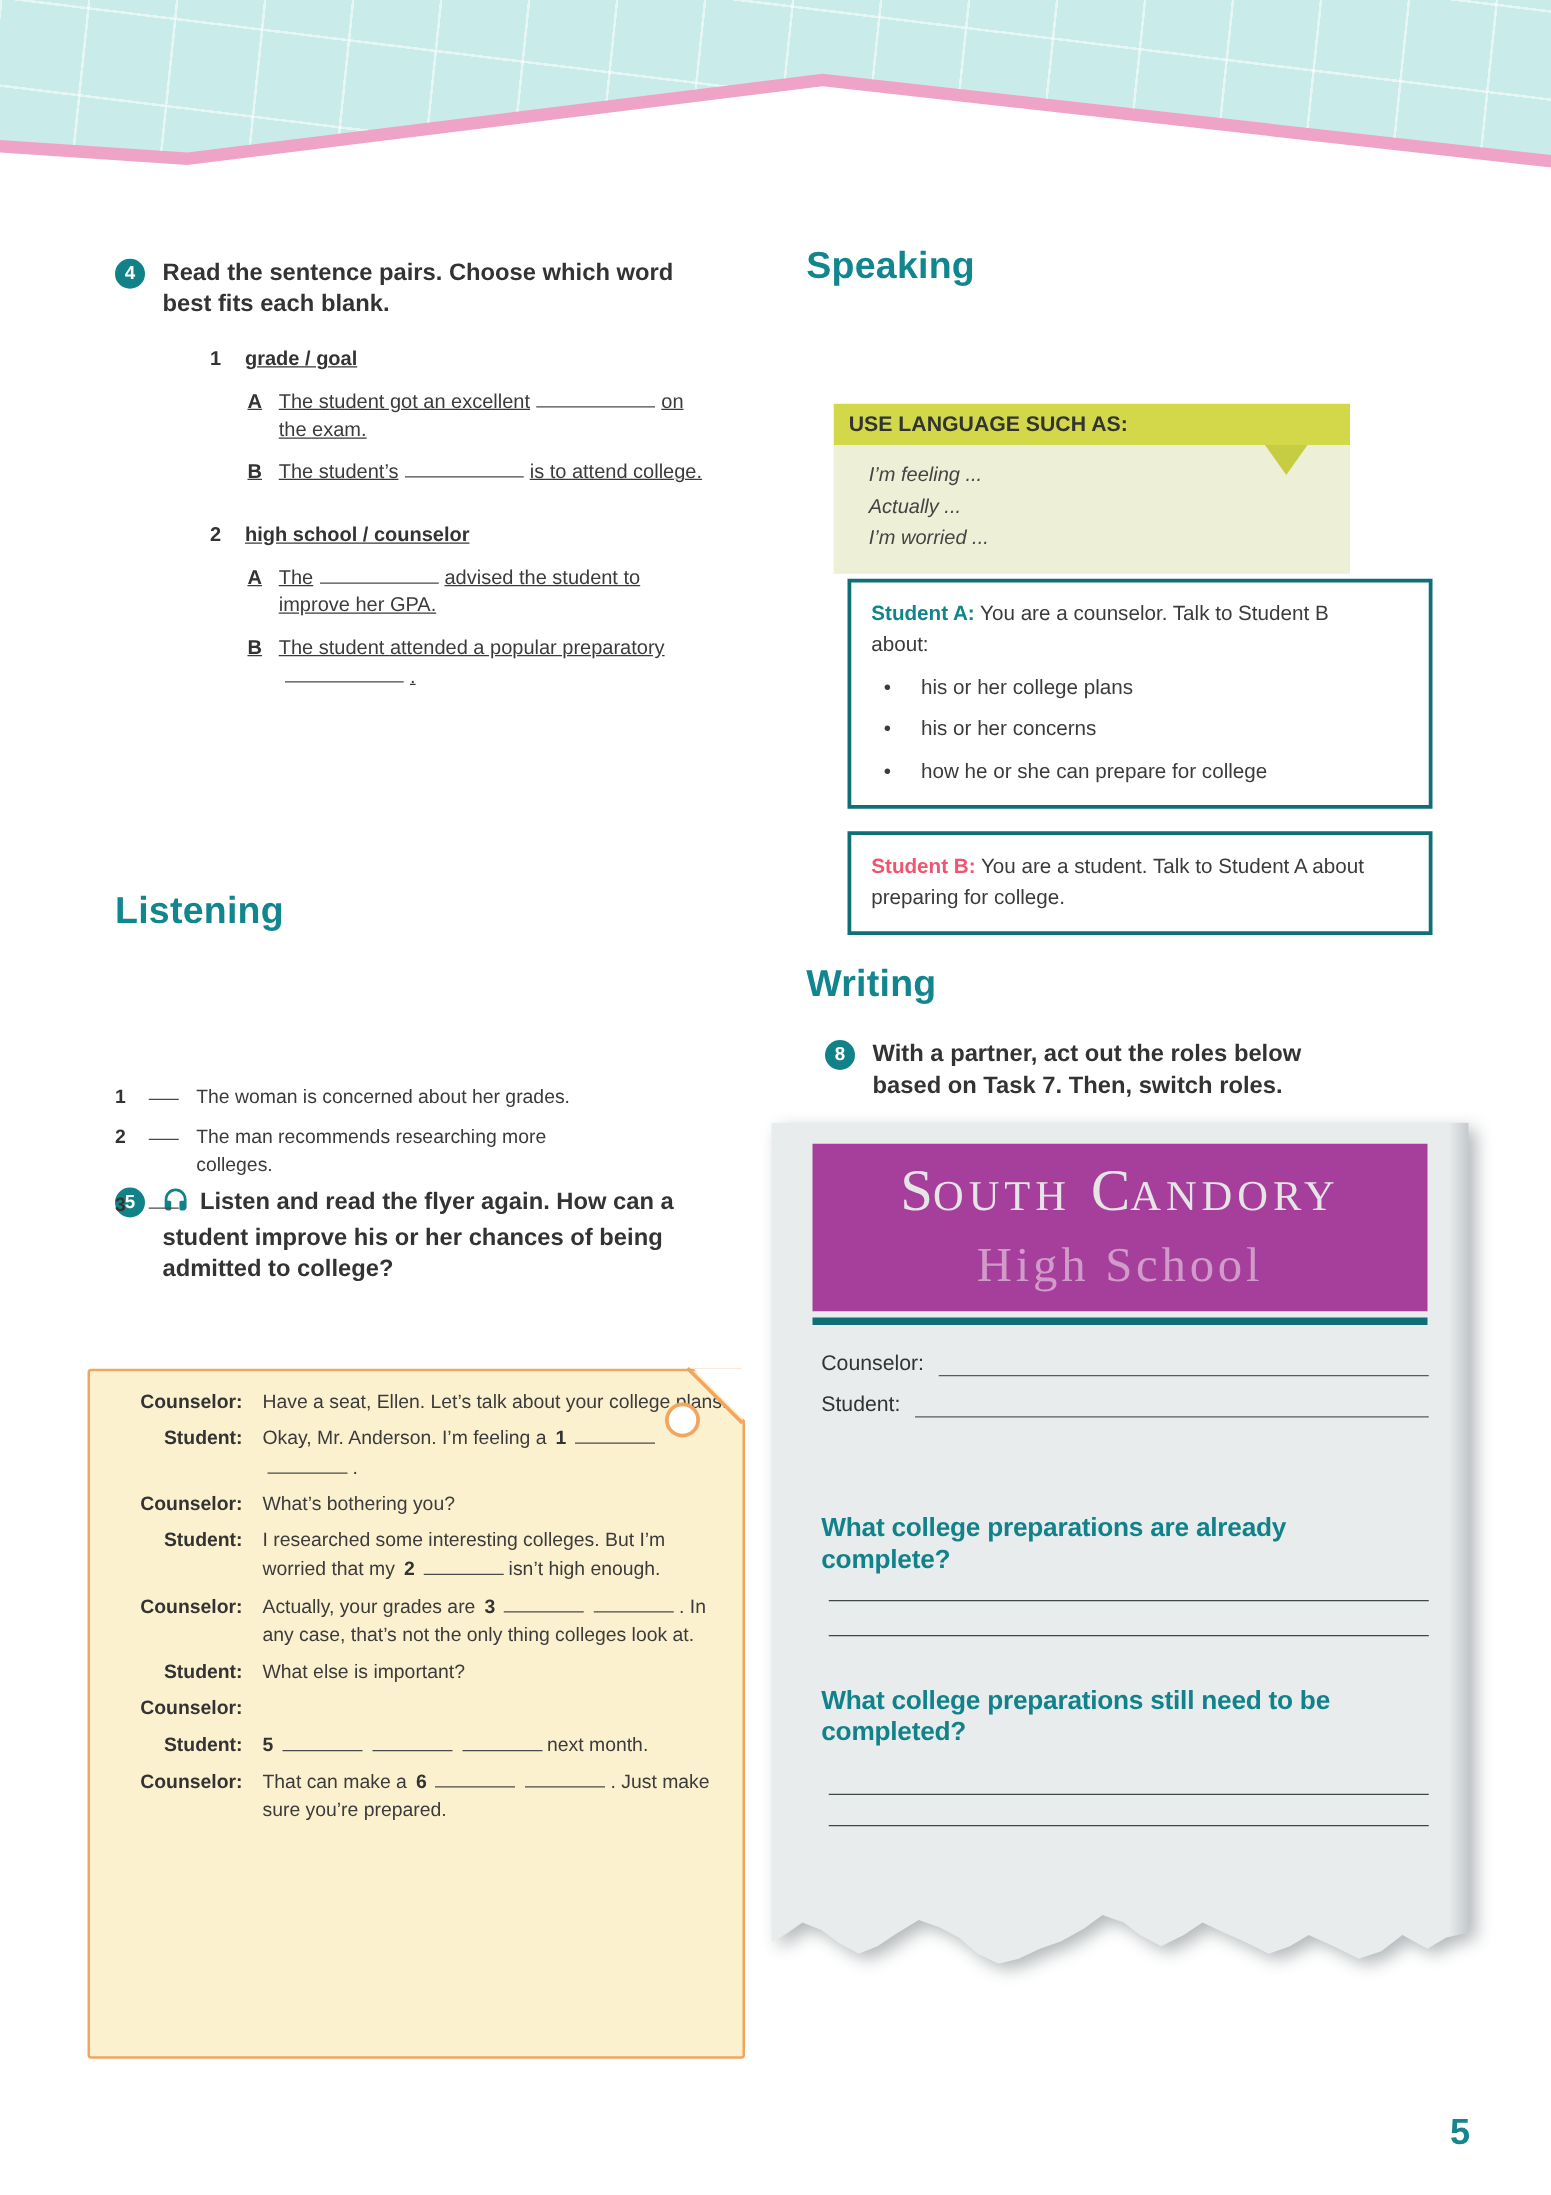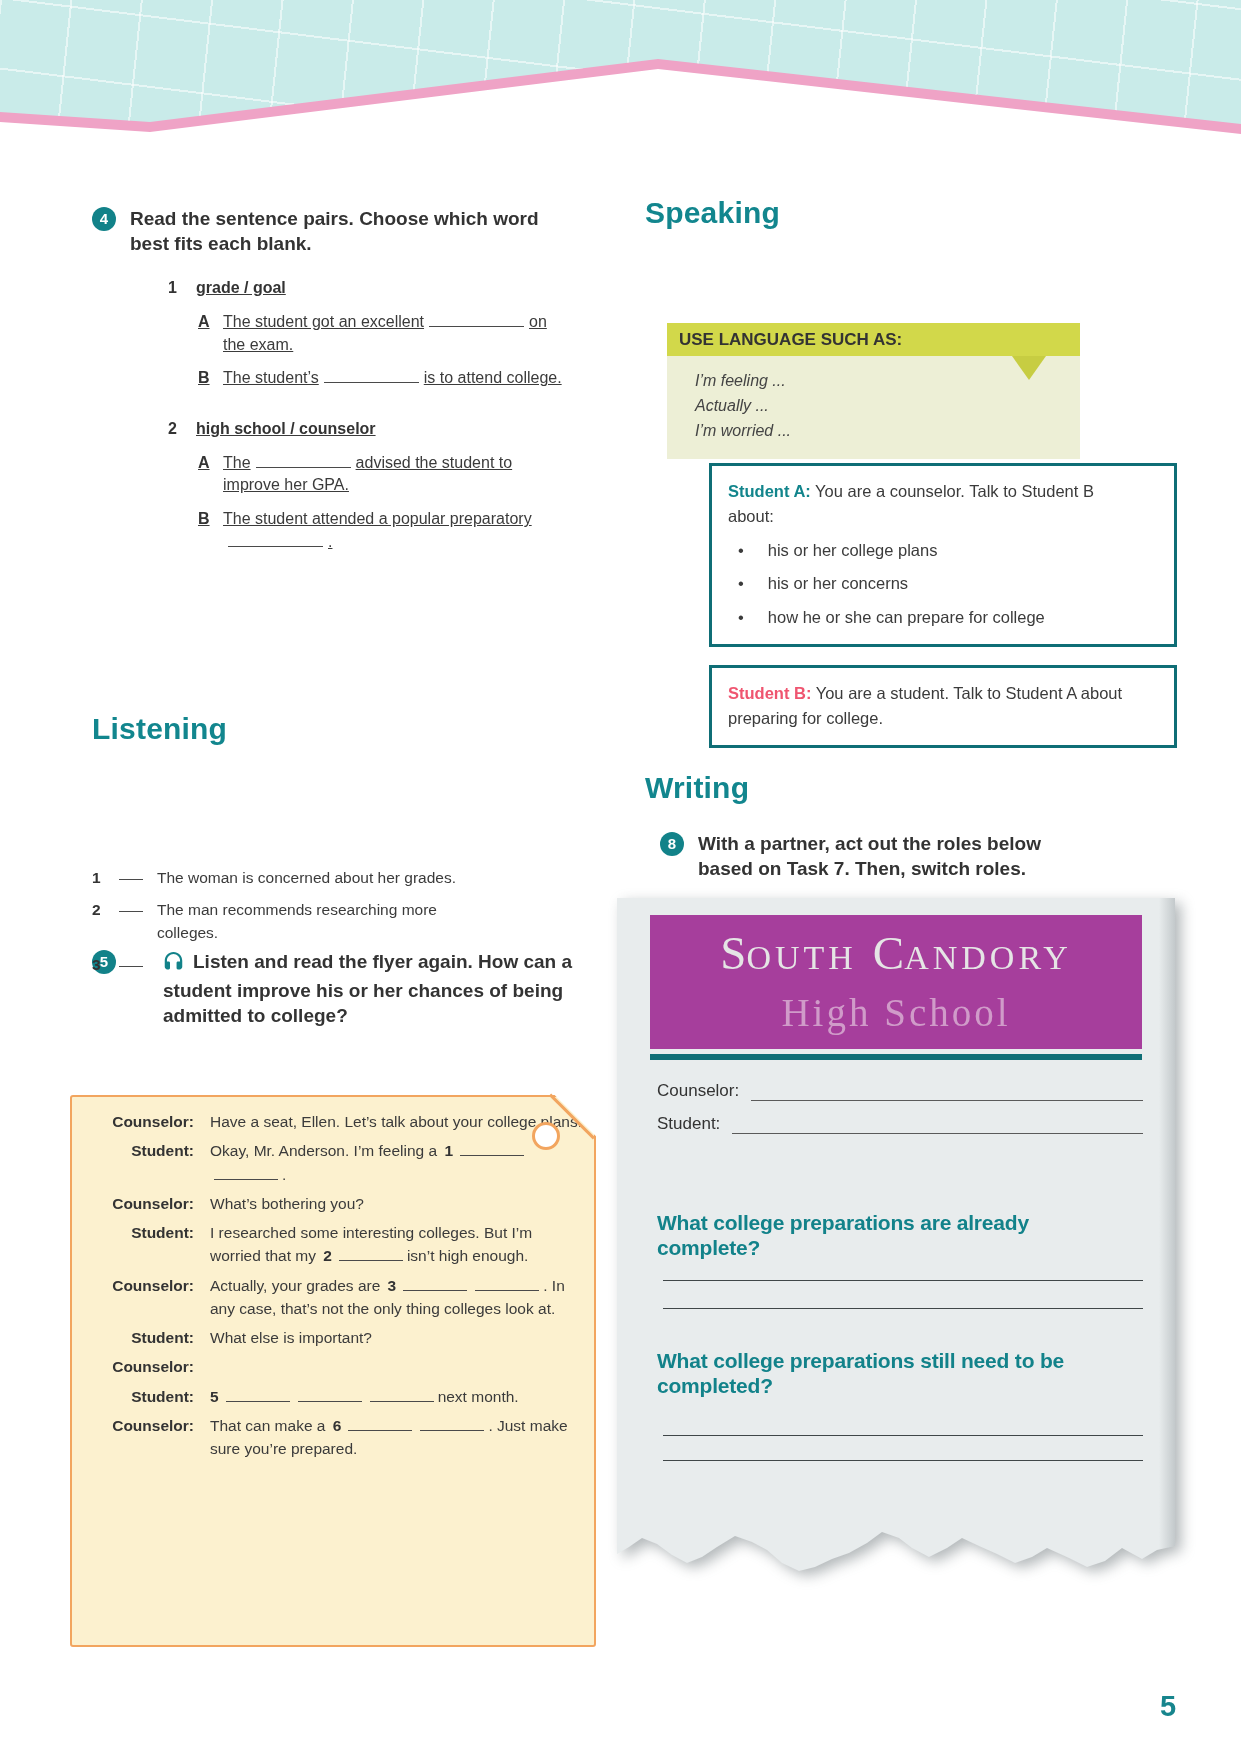--- a/index.html
+++ b/index.html
@@ -100,21 +100,21 @@
   .ul-tail {
     position:absolute; top:33px; right:34px;
     width:0; height:0;
     border-left:17px solid transparent; border-right:17px solid transparent;
     border-top:24px solid #c7cd42;
   }
   
   .sbox {
     position:absolute; left:678px; width:468px;
     border:3px solid #0f6e76; background:#fff;
-    padding:13px 33px 14px 16px; font-size:16.5px; line-height:1.5; color:#3b3b3b;margin-left:31px;
+    padding:13px 33px 14px 16px; font-size:16.5px; line-height:1.5; color:#3b3b3b;
   }
   .sa-label { color:#12858c; font-weight:bold; }
   .sb-label { color:#ef5570; font-weight:bold; }
   .sbox ul { list-style:none; margin-top:9px; }
   .sbox li { padding-left:10px; margin-top:9px; }
   .sbox li::before { content:"\2022"; margin-right:24px; }
   
   .report-wrap {
     position:absolute; left:617px; top:898px;
     filter:drop-shadow(6px 5px 7px rgba(85,95,100,.45));
@@ -207,21 +207,21 @@
     </div>
     <div class="opt">
       <span class="opt-letter">B</span>
       <span class="opt-text"><span>The student attended a popular preparatory</span><span class="blank"></span><span>.</span></span>
     </div>
   </div>
 </div>
 
 <div class="abs task" style="left:92px; top:601px; width:470px;">
   <span class="badge">5</span>
-  <p class="task-title" style="width:420px;margin-left:33px;"><span class="hp-icon"><svg viewBox="0 0 24 24">
+  <p class="task-title" style="width:420px;"><span class="hp-icon"><svg viewBox="0 0 24 24">
           <path d="M12 1C6.5 1 2 5.5 2 11v7c0 1.7 1.3 3 3 3h1.5c.8 0 1.5-.7 1.5-1.5v-6c0-.8-.7-1.5-1.5-1.5H4.5v-1C4.5 6.9 7.9 3.5 12 3.5s7.5 3.4 7.5 7.5v1H17c-.8 0-1.5.7-1.5 1.5v6c0 .8.7 1.5 1.5 1.5h2c1.7 0 3-1.3 3-3v-7C22 5.5 17.5 1 12 1z"></path>
         </svg></span><span>Listen and read the flyer again. How can a student improve his or her chances of being admitted to college?</span></p>
 </div>
 
 <div class="abs sec-heading" style="left:92px; top:712px;">Listening</div>
 
 <div class="abs task" style="left:92px; top:761px; width:490px;">
   <span class="badge">6</span>
   <p class="task-title" style="width:445px;"><span class="hp-icon"><svg viewBox="0 0 24 24">
           <path d="M12 1C6.5 1 2 5.5 2 11v7c0 1.7 1.3 3 3 3h1.5c.8 0 1.5-.7 1.5-1.5v-6c0-.8-.7-1.5-1.5-1.5H4.5v-1C4.5 6.9 7.9 3.5 12 3.5s7.5 3.4 7.5 7.5v1H17c-.8 0-1.5.7-1.5 1.5v6c0 .8.7 1.5 1.5 1.5h2c1.7 0 3-1.3 3-3v-7C22 5.5 17.5 1 12 1z"></path>

